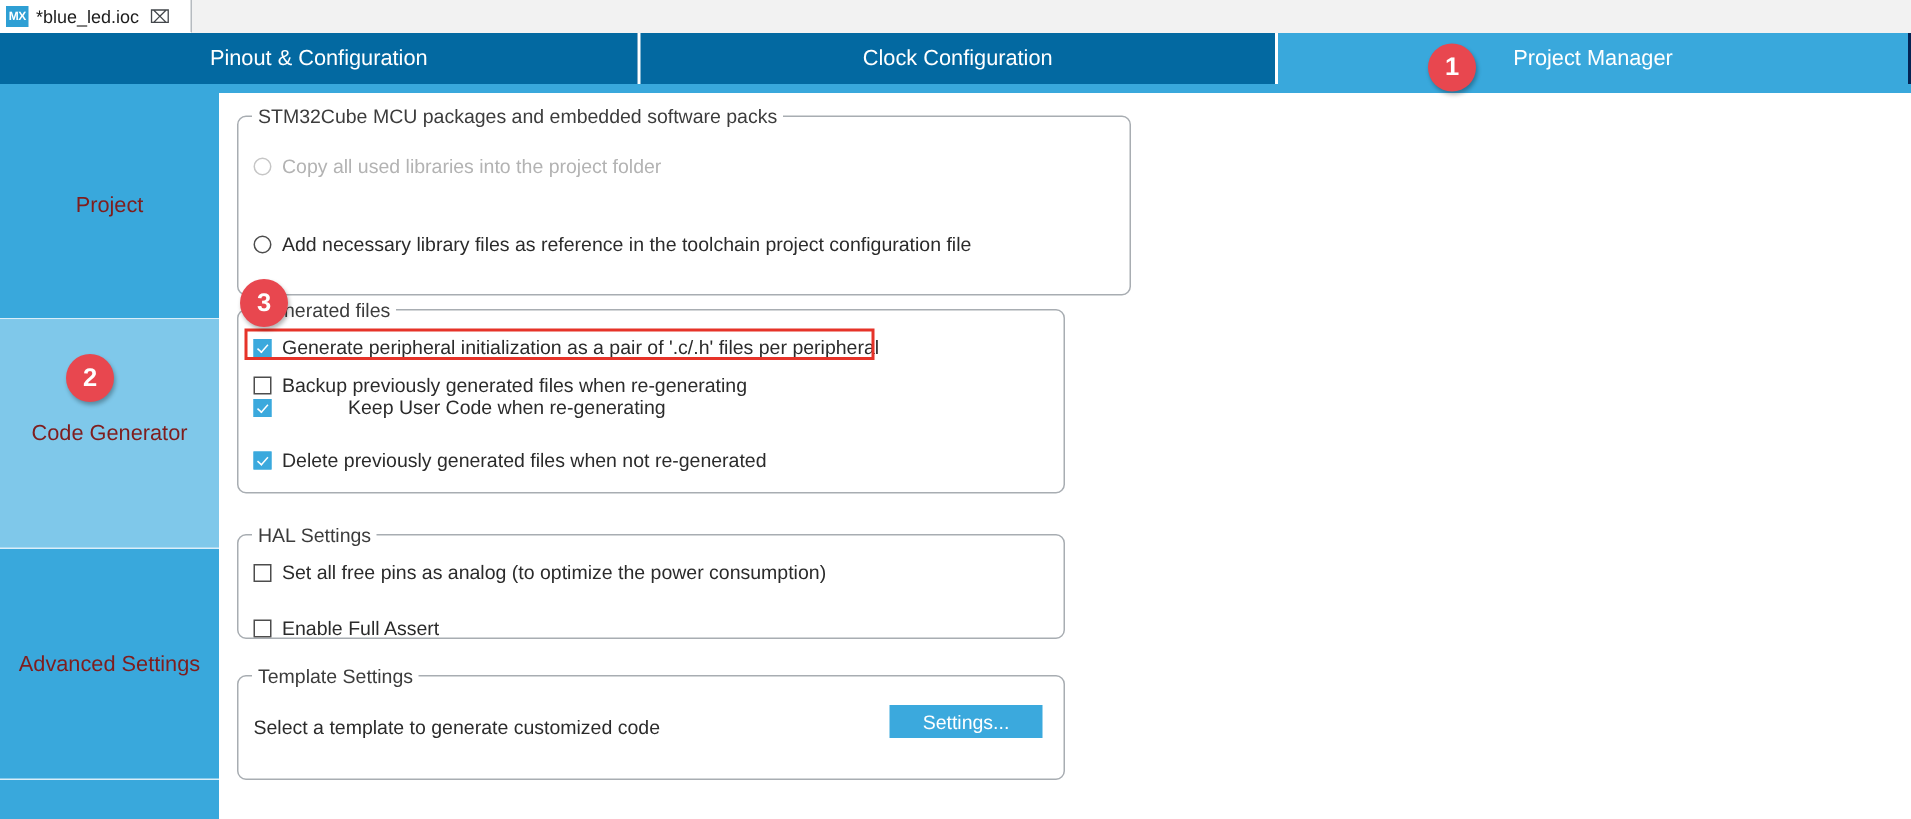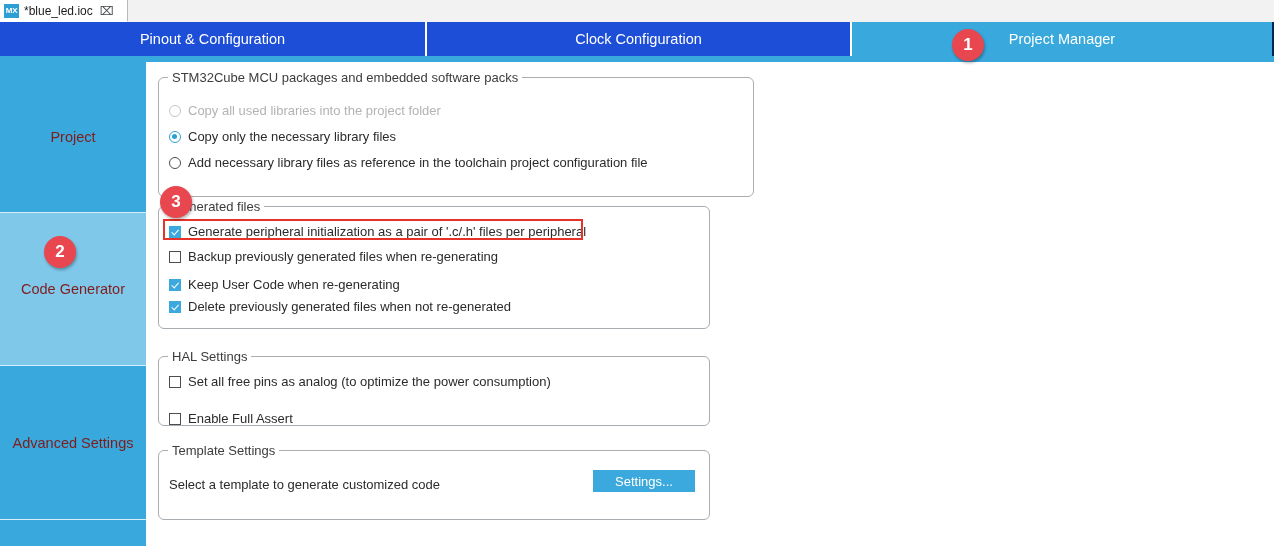--- a/index.html
+++ b/index.html
@@ -75,21 +75,21 @@
     background: #042454;
   }
   .ribtab {
     height: 34px;
     display: flex;
     align-items: center;
     justify-content: center;
     position: relative;
     color: #ffffff;
     font-size: 14.5px;
-    background: #1d4ed8;
+    background: #0369a1;
     box-sizing: border-box;
     cursor: pointer;
     white-space: nowrap;
   }
   .ribtab + .ribtab { border-left: 2px solid #ffffff; }
   .ribtab.active { background: #39a8dc; text-align: center; }
   #ribtab-pinout  { width: 425px; }
   #ribtab-clock   { width: 425px; }
   #ribtab-project { width: 422px; }
 
@@ -328,24 +328,20 @@
 <div id="content">
 
   <div class="group" id="grp-packages">
     <div class="legend">STM32Cube MCU packages and embedded software packs</div>
 
     <div class="opt-row" style="top:24px;">
       <span class="radio disabled"></span>
       <span class="opt-label disabled">Copy all used libraries into the project folder</span>
     </div>
 
-    <div class="opt-row" style="top:50px;">
-      <span class="radio checked"></span>
-      <span class="opt-label">Copy only the necessary library files</span>
-    </div>
 
     <div class="opt-row" style="top:76px;">
       <span class="radio"></span>
       <span class="opt-label">Add necessary library files as reference in the toolchain project configuration file</span>
     </div>
   </div>
 
   <div class="group" id="grp-generated">
     <div class="legend">Generated files</div>
 
@@ -354,21 +350,21 @@
     <div class="opt-row" style="top:16px;">
       <span class="cbox checked"></span>
       <span class="opt-label">Generate peripheral initialization as a pair of '.c/.h' files per peripheral</span>
     </div>
 
     <div class="opt-row" style="top:41px;">
       <span class="cbox"></span>
       <span class="opt-label">Backup previously generated files when re-generating</span>
     </div>
 
-    <div class="opt-row" style="top:69px;">
+    <div class="opt-row" style="top:56px;gap:44px;">
       <span class="cbox checked"></span>
       <span class="opt-label">Keep User Code when re-generating</span>
     </div>
 
     <div class="opt-row" style="top:91px;">
       <span class="cbox checked"></span>
       <span class="opt-label">Delete previously generated files when not re-generated</span>
     </div>
   </div>
 

